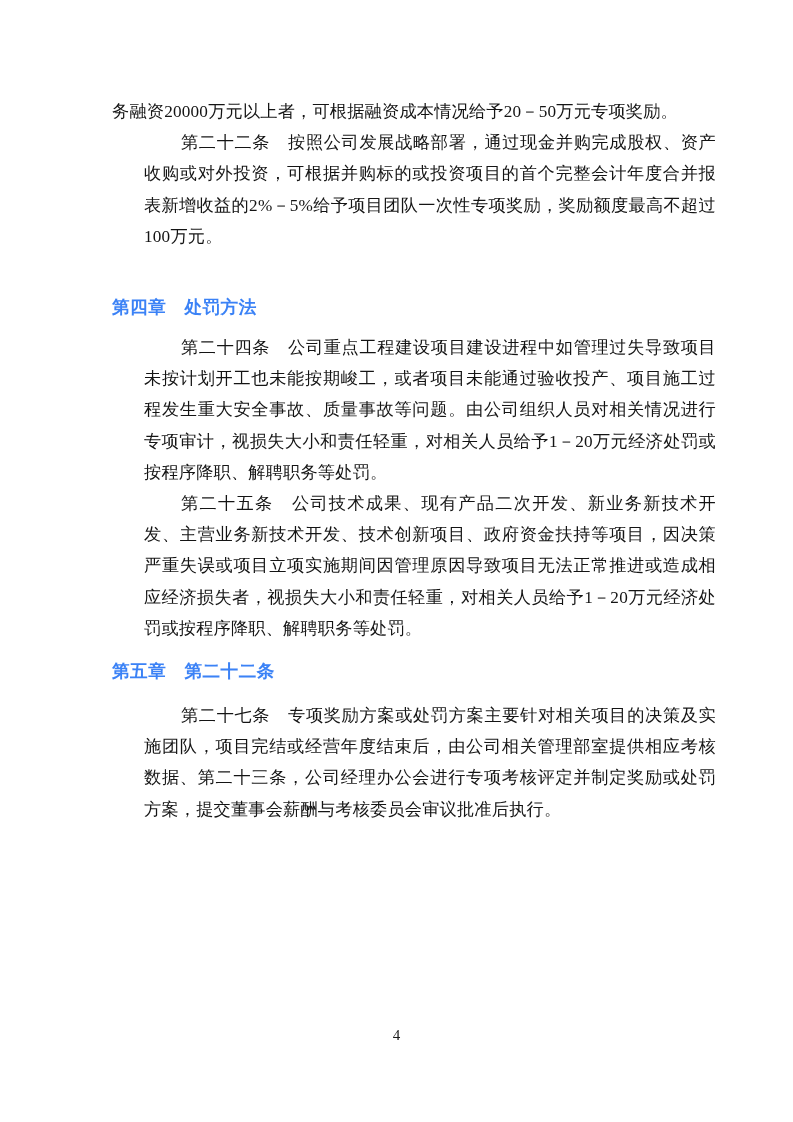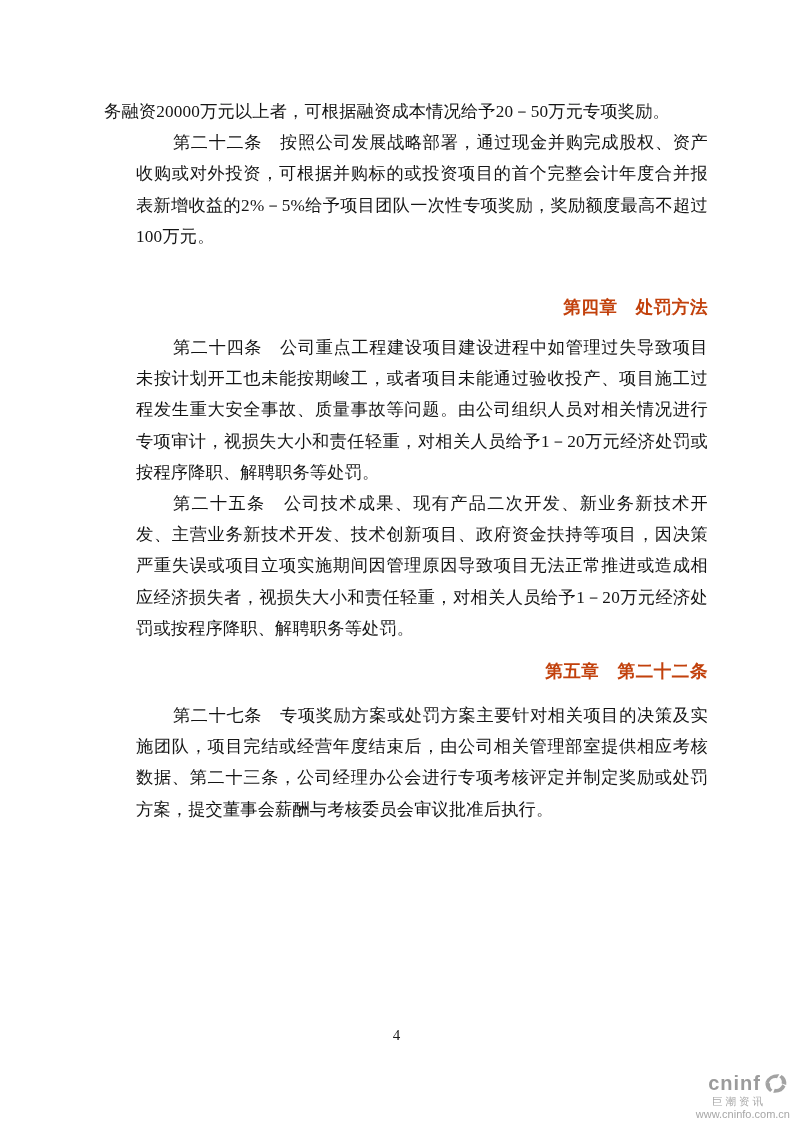--- a/index.html
+++ b/index.html
@@ -7,41 +7,41 @@
     position: relative;
     width: 793px;
     height: 1122px;
     background: #ffffff;
     overflow: hidden;
     font-family: "Liberation Serif", "DejaVu Serif", serif;
     color: #141414;
   }
   .content {
     position: absolute;
-    left: 104px;
+    left: 112px;
     top: 96px;
     width: 604px;
   }
   p.para {
     margin: 0;
     font-size: 17.2px;
     line-height: 31.2px;
     text-align: justify;
     text-justify: inter-ideograph;
     letter-spacing: 0.2px;
   }
   p.indent { text-indent: 2.15em; margin-left: 32px; }
   h2.chapter {
     font-family: "Liberation Sans", "DejaVu Sans", sans-serif;
     font-weight: bold;
     font-size: 17.6px;
     line-height: 22px;
-    text-align: right;
+    text-align: left;
     letter-spacing: 0.5px;
-    color: #c2410c;
+    color: #3b82f6;
   }
   h2.chapter-4 { margin: 44px 0 14px 0; }
   h2.chapter-5 { margin: 16px 0 18px 0; }
   .page-number {
     position: absolute;
     top: 1026px;
     left: 0;
     width: 793px;
     text-align: center;
     font-size: 15px;
@@ -103,29 +103,14 @@
     <p class="para indent">第二十二条　按照公司发展战略部署，通过现金并购完成股权、资产收购或对外投资，可根据并购标的或投资项目的首个完整会计年度合并报表新增收益的2%－5%给予项目团队一次性专项奖励，奖励额度最高不超过100万元。</p>
     <h2 class="chapter chapter-4">第四章　处罚方法</h2>
     <p class="para indent">第二十四条　公司重点工程建设项目建设进程中如管理过失导致项目未按计划开工也未能按期峻工，或者项目未能通过验收投产、项目施工过程发生重大安全事故、质量事故等问题。由公司组织人员对相关情况进行专项审计，视损失大小和责任轻重，对相关人员给予1－20万元经济处罚或按程序降职、解聘职务等处罚。</p>
     <p class="para indent">第二十五条　公司技术成果、现有产品二次开发、新业务新技术开发、主营业务新技术开发、技术创新项目、政府资金扶持等项目，因决策严重失误或项目立项实施期间因管理原因导致项目无法正常推进或造成相应经济损失者，视损失大小和责任轻重，对相关人员给予1－20万元经济处罚或按程序降职、解聘职务等处罚。</p>
     <h2 class="chapter chapter-5">第五章　第二十二条</h2>
     <p class="para indent">第二十七条　专项奖励方案或处罚方案主要针对相关项目的决策及实施团队，项目完结或经营年度结束后，由公司相关管理部室提供相应考核数据、第二十三条，公司经理办公会进行专项考核评定并制定奖励或处罚方案，提交董事会薪酬与考核委员会审议批准后执行。</p>
   </main>
 
   <div class="page-number">4</div>
 
-  <div class="cninfo-logo">
-    <div class="logo-row">
-      <span class="logo-brand">cninf</span>
-      <svg class="logo-icon" width="25" height="23" viewBox="0 0 32 30" aria-hidden="true">
-        <g fill="#a3a3a3">
-          <path d="M3 13 Q8 2 21 3 L18 8 Q10 7 7 15 Z"></path>
-          <path d="M24 4 Q31 8 30 17 L24 15 Q25 10 21 7 Z"></path>
-          <path d="M29 19 Q25 28 13 27 L15 22 Q22 23 25 16 Z"></path>
-          <path d="M9 26 Q2 21 3 13 L9 15 Q8 20 12 23 Z"></path>
-        </g>
-      </svg>
-    </div>
-    <div class="logo-tagline">巨潮资讯</div>
-    <div class="logo-url">www.cninfo.com.cn</div>
-  </div>
 
 </div>
 
 </body></html>

